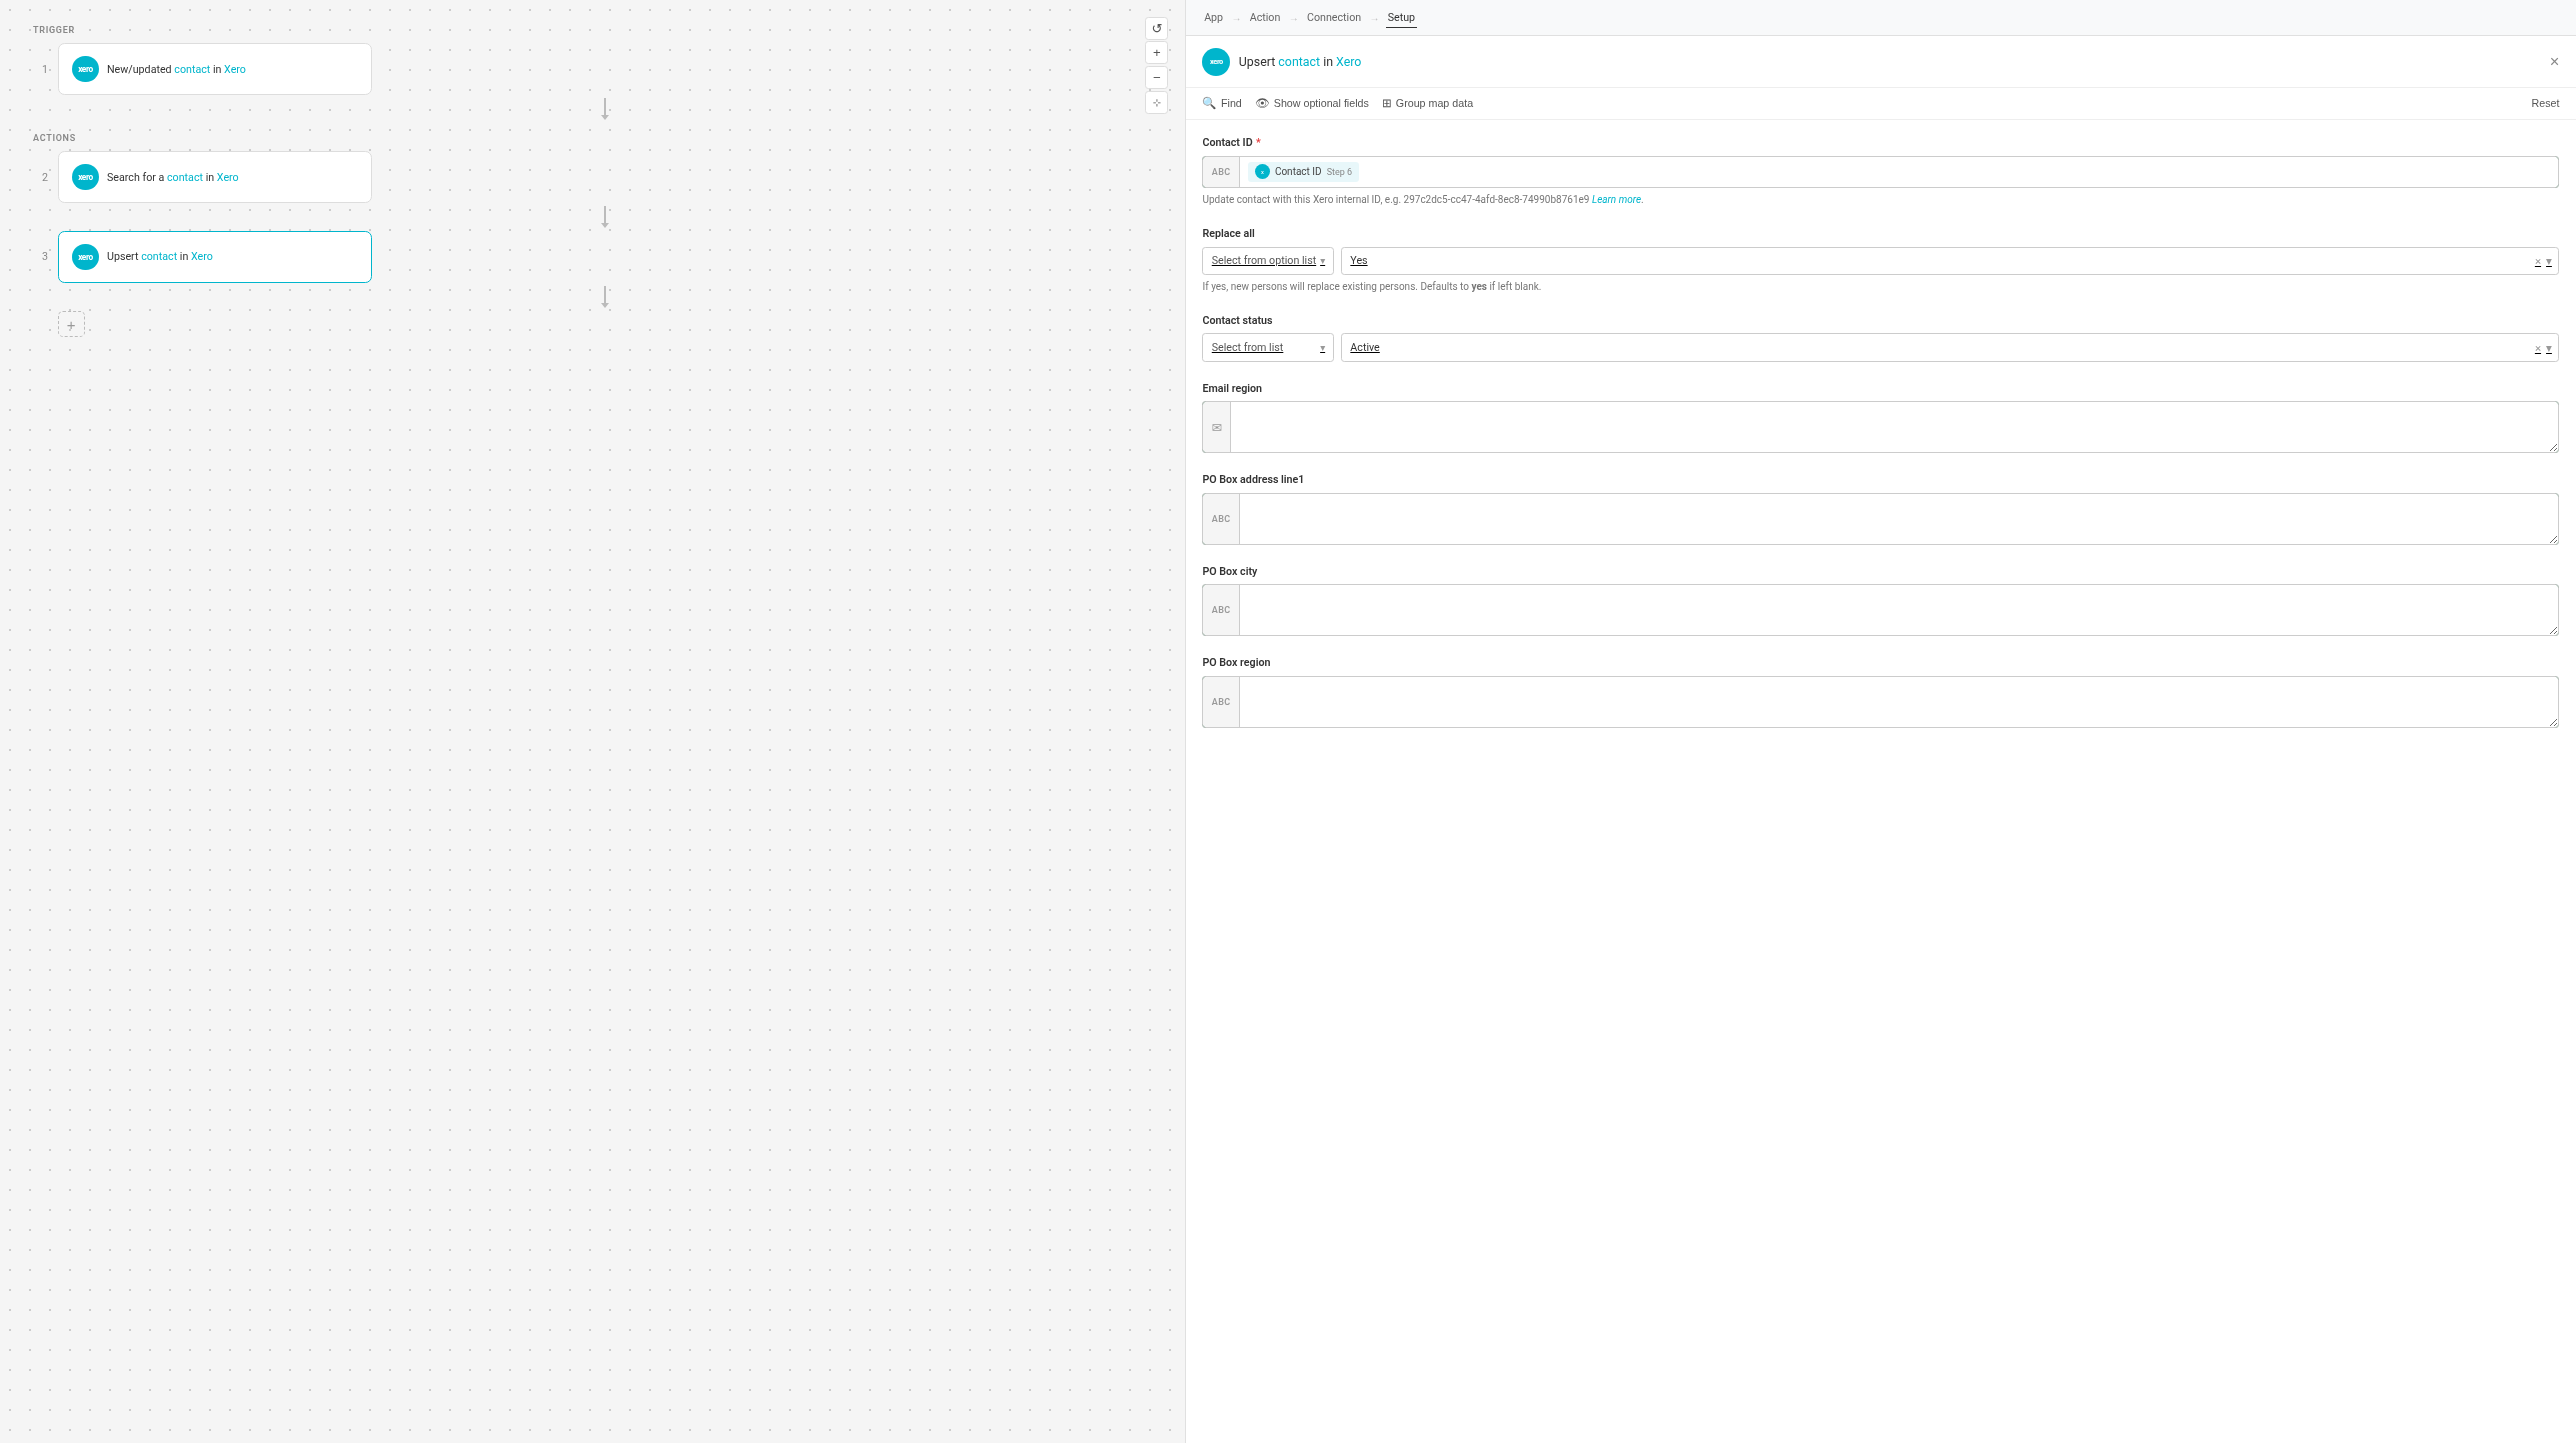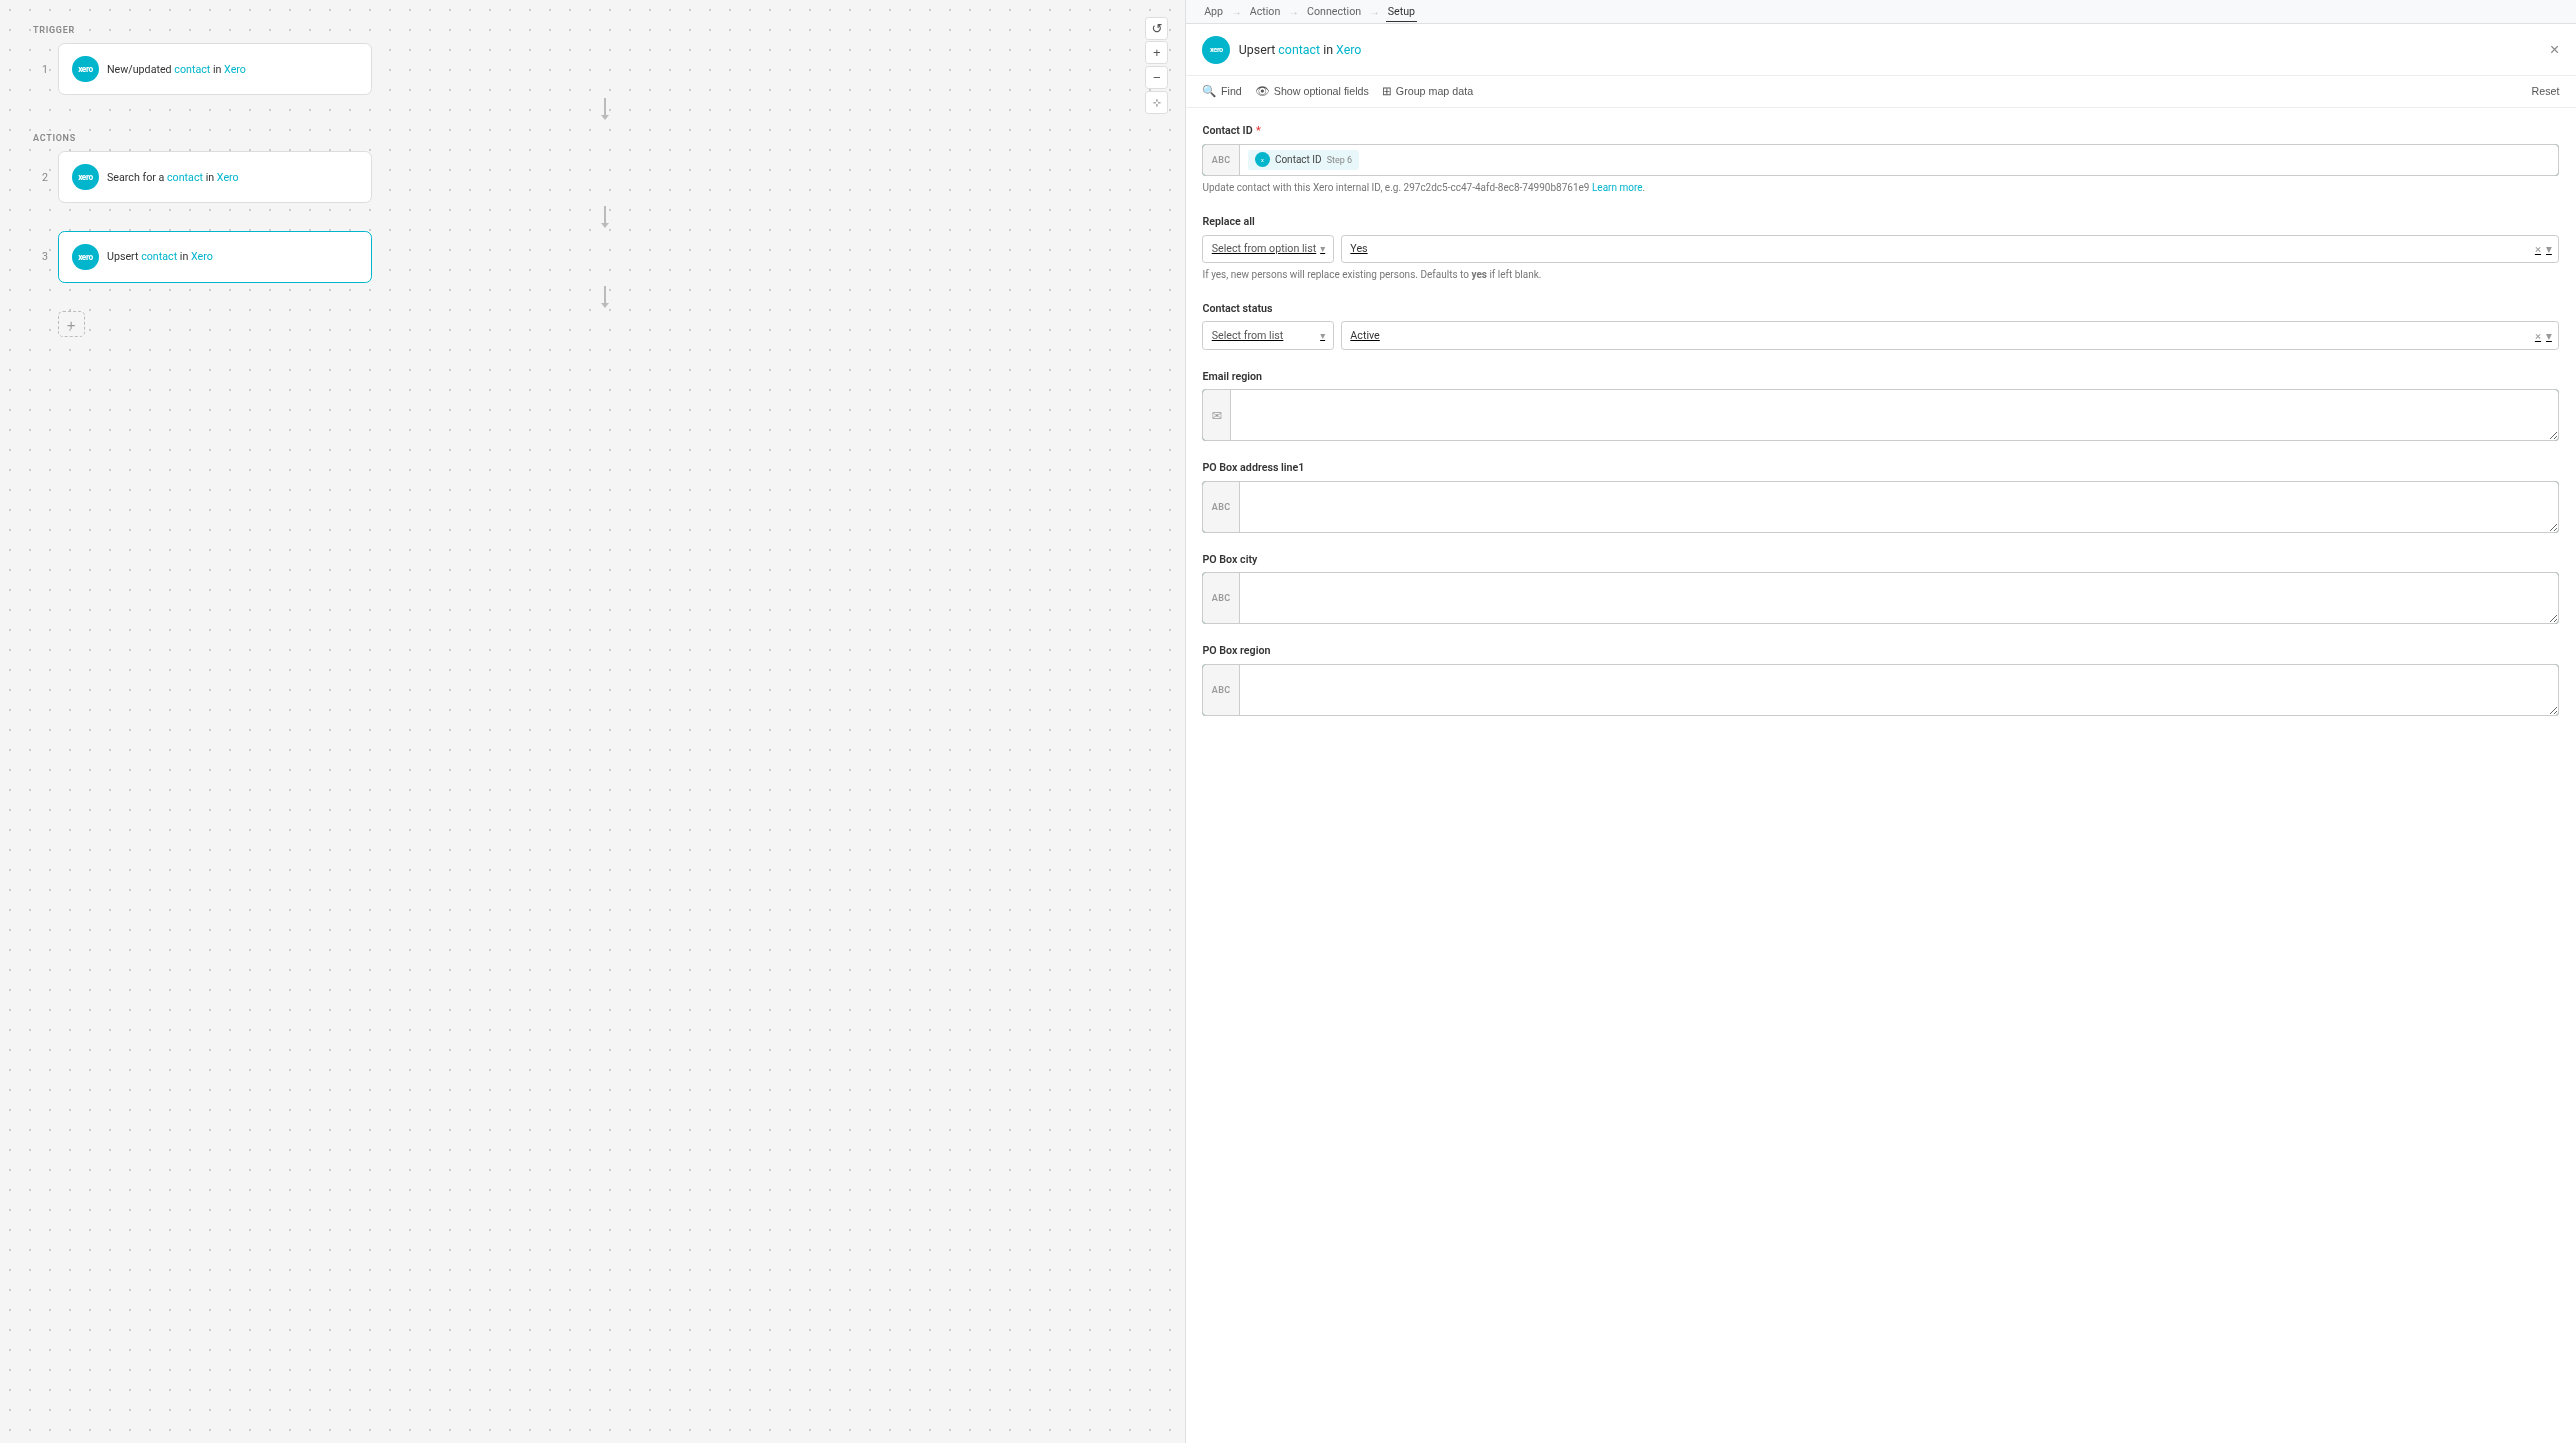--- a/index.html
+++ b/index.html
@@ -182,21 +182,21 @@
       display: flex;
       flex-direction: column;
       border-left: 0.8px solid #e0e0e0;
     }
 
     
     .top-nav {
       display: flex;
       align-items: center;
       padding: 0 16.5px;
-      height: 24px;
+      height: 36px;
       border-bottom: 0.8px solid #e0e0e0;
       gap: 6.6px;
       background: #f8f9fa;
     }
     .nav-item {
       font-size: 10.7px;
       color: #666;
       cursor: pointer;
       padding: 3.3px 1.7px;
     }
@@ -356,21 +356,21 @@
     }
     .token-label { color: #444; }
     .token-step { color: #888; font-size: 9px; }
 
     .field-hint {
       font-size: 10px;
       color: #777;
       margin-top: 4.1px;
       line-height: 1.5;
     }
-    .field-hint .learn-more { color: #00b5cc; cursor: pointer; }
+    .field-hint .learn-more { color: #00b5cc; cursor: pointer; font-style: italic; }
 
     
     .dropdown-row {
       display: flex;
       align-items: center;
       gap: 6.6px;
       text-decoration: underline;
     }
     .dropdown-select {
       display: flex;

